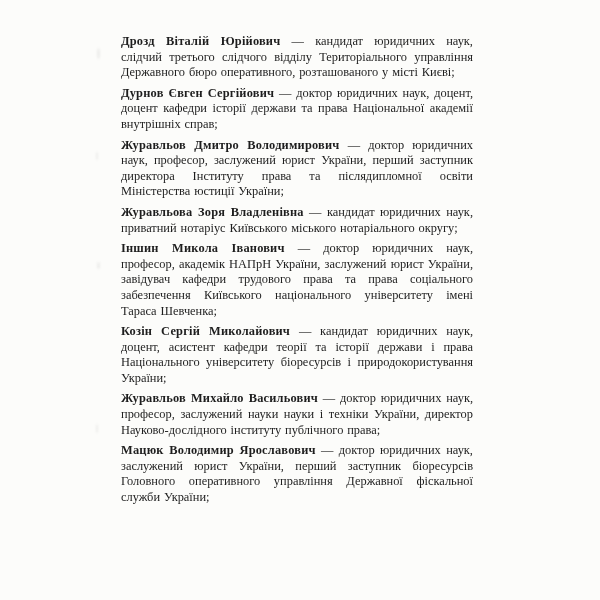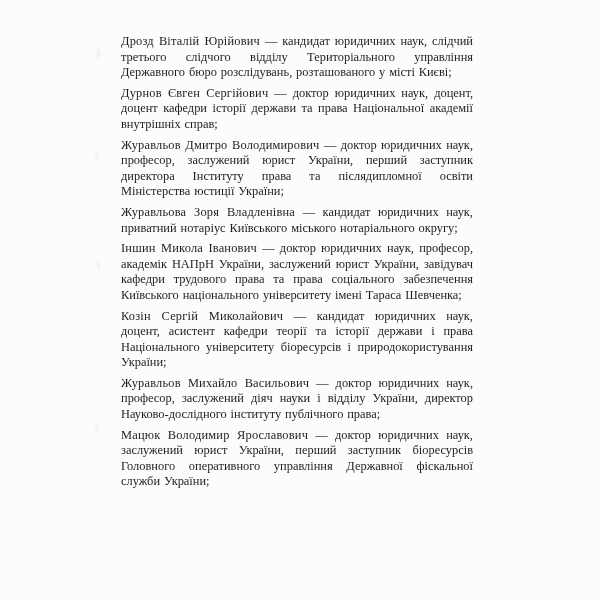--- a/index.html
+++ b/index.html
@@ -23,21 +23,21 @@
     color: #1e1e1e;
   }
   .entry {
     font-size: 12.4px;
     line-height: 15.6px;
     text-align: justify;
     margin: 0 0 5px 0;
     word-spacing: 0.8px;
   }
   .entry .name {
-    font-weight: 400;
+    font-weight: 700;
     letter-spacing: 0.2px;
   }
   .artifact {
     position: absolute;
     background: rgba(110, 110, 110, 0.10);
     border-radius: 50%;
     filter: blur(1px);
   }
   .a1 { left: 97px; top: 48px;  width: 3px; height: 11px; }
   .a2 { left: 96px; top: 152px; width: 2px; height: 8px;  }
@@ -49,32 +49,32 @@
 
 <div class="page">
 
   <div class="artifact a1"></div>
   <div class="artifact a2"></div>
   <div class="artifact a3"></div>
   <div class="artifact a4"></div>
 
   <div class="content">
 
-    <p class="entry"><span class="name">Дрозд Віталій Юрійович</span> <span class="dash">—</span> <span>кандидат юридичних наук, слідчий третього слідчого відділу Територіального управління Державного бюро розслідувань, розташованого у місті Києві;</span></p>
+    <p class="entry"><span class="name">Дрозд Віталій Юрійович</span> <span class="dash">—</span> <span>кандидат юридичних наук, слідчий третього слідчого відділу Територіального управління Державного бюро оперативного, розташованого у місті Києві;</span></p>
 
 
     <p class="entry"><span class="name">Дурнов Євген Сергійович</span> <span class="dash">—</span> <span>доктор юридичних наук, доцент, доцент кафедри історії держави та права Національної академії внутрішніх справ;</span></p>
 
     <p class="entry"><span class="name">Журавльов Дмитро Володимирович</span> <span class="dash">—</span> <span>доктор юридичних наук, професор, заслужений юрист України, перший заступник директора Інституту права та післядипломної освіти Міністерства юстиції України;</span></p>
 
     <p class="entry"><span class="name">Журавльова Зоря Владленівна</span> <span class="dash">—</span> <span>кандидат юридичних наук, приватний нотаріус Київського міського нотаріального округу;</span></p>
 
     <p class="entry"><span class="name">Іншин Микола Іванович</span> <span class="dash">—</span> <span>доктор юридичних наук, професор, академік НАПрН України, заслужений юрист України, завідувач кафедри трудового права та права соціального забезпечення Київського національного університету імені Тараса Шевченка;</span></p>
 
     <p class="entry"><span class="name">Козін Сергій Миколайович</span> <span class="dash">—</span> <span>кандидат юридичних наук, доцент, асистент кафедри теорії та історії держави і права Національного університету біоресурсів і природокористування України;</span></p>
 
 
-    <p class="entry"><span class="name">Журавльов Михайло Васильович</span> <span class="dash">—</span> <span>доктор юридичних наук, професор, заслужений діяч науки і відділу України, директор Науково-дослідного інституту публічного права;</span></p>
+    <p class="entry"><span class="name">Журавльов Михайло Васильович</span> <span class="dash">—</span> <span>доктор юридичних наук, професор, заслужений науки науки і техніки України, директор Науково-дослідного інституту публічного права;</span></p>
 
     <p class="entry"><span class="name">Мацюк Володимир Ярославович</span> <span class="dash">—</span> <span>доктор юридичних наук, заслужений юрист України, перший заступник біоресурсів Головного оперативного управління Державної фіскальної служби України;</span></p>
 
   </div>
 </div>
 
 </body></html>

